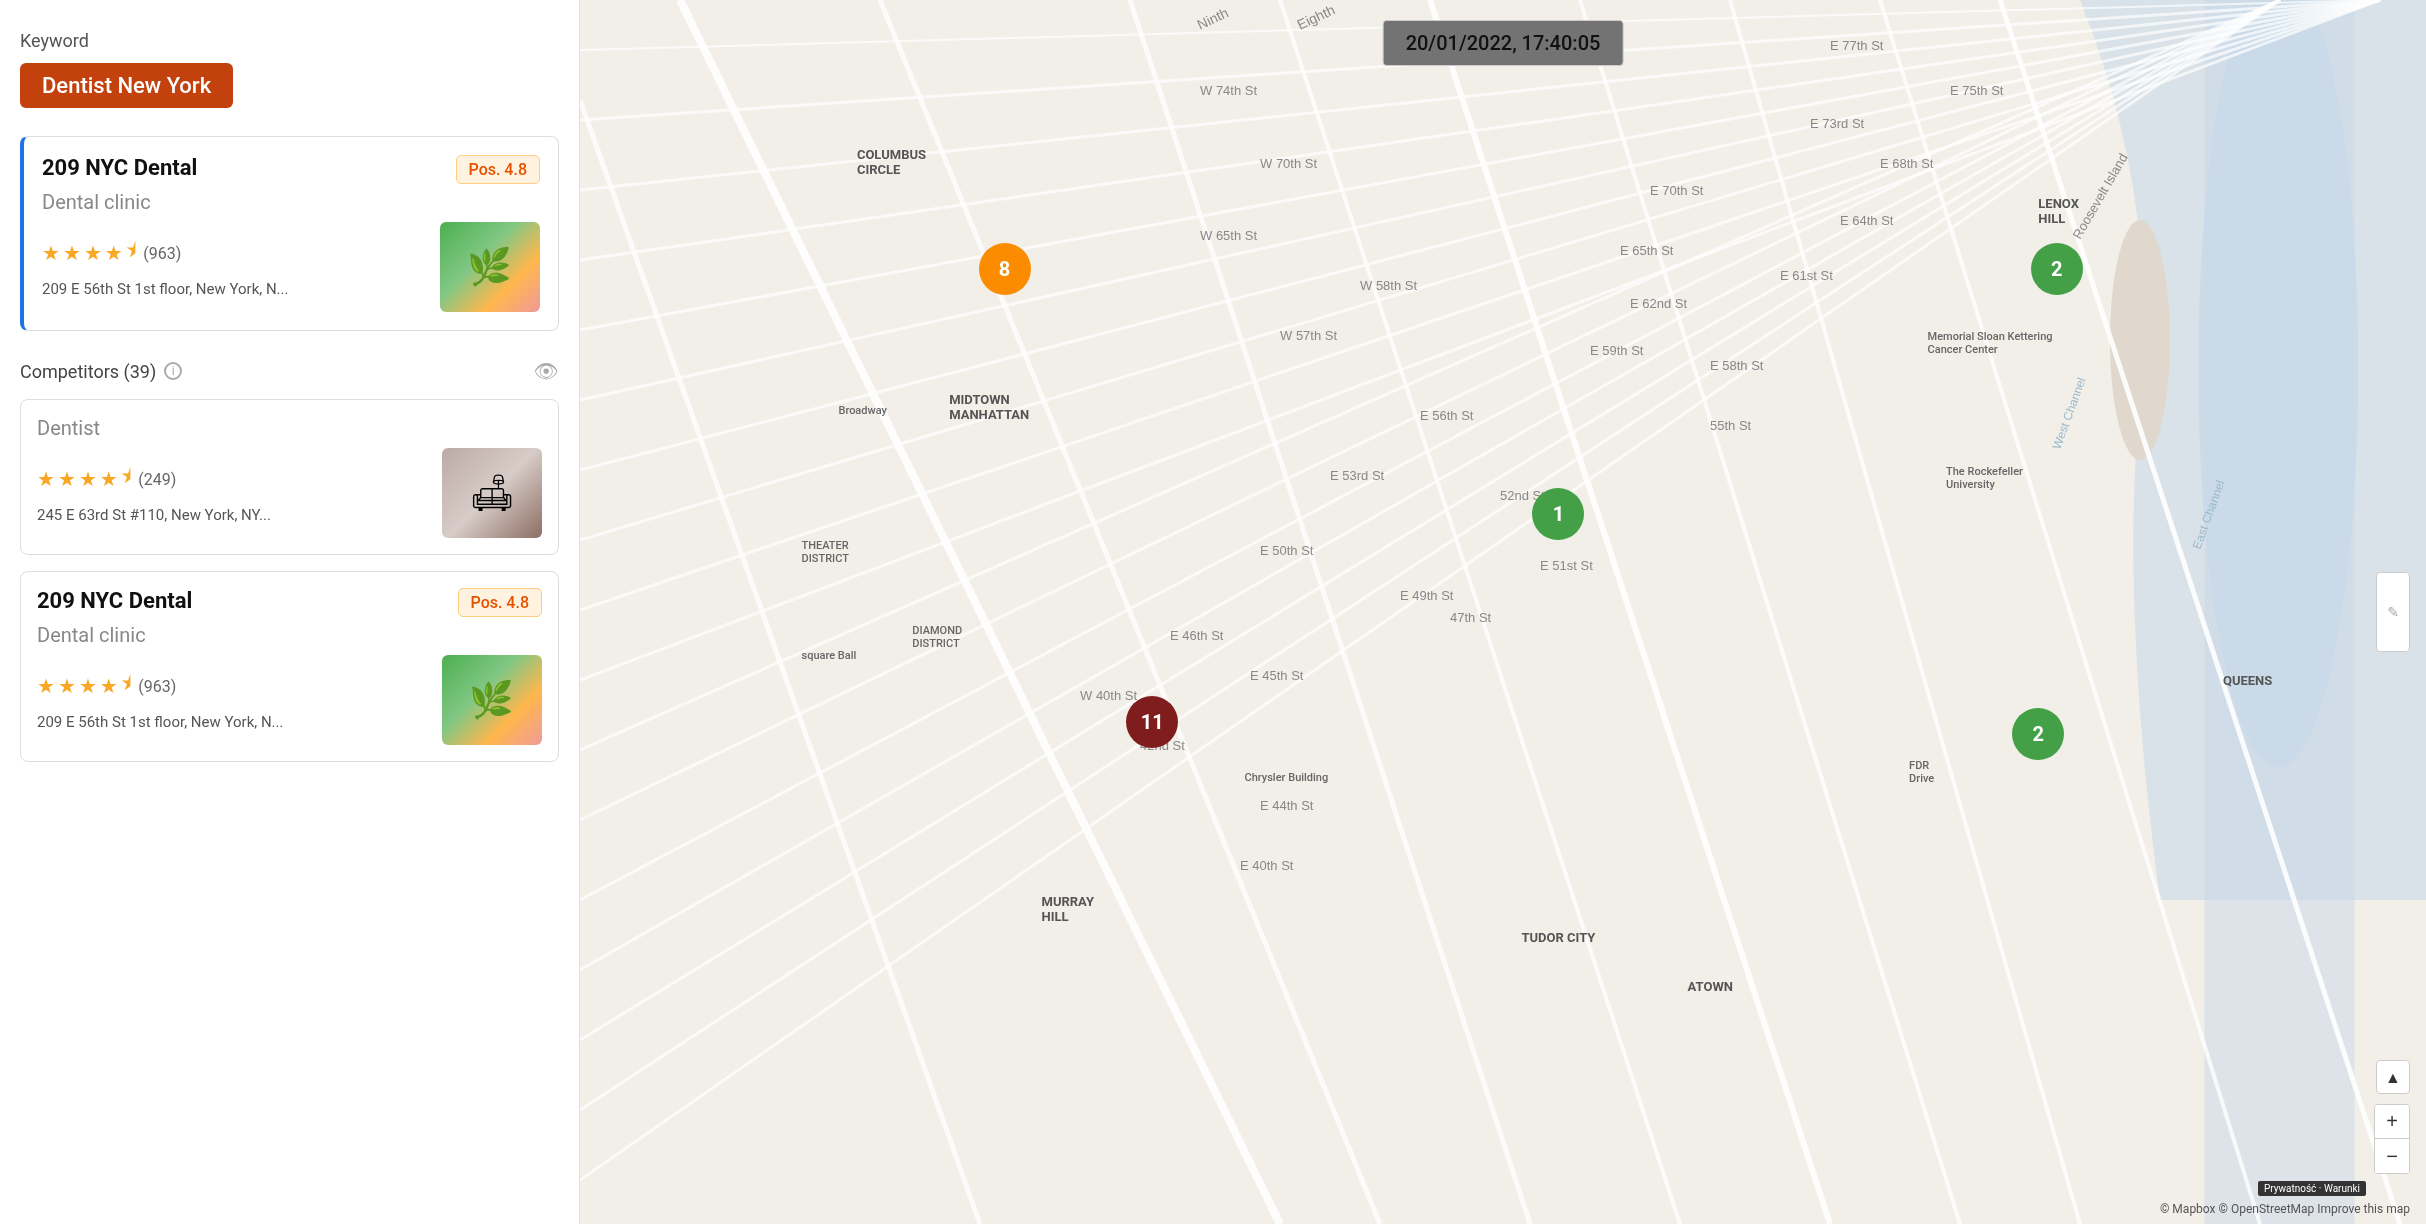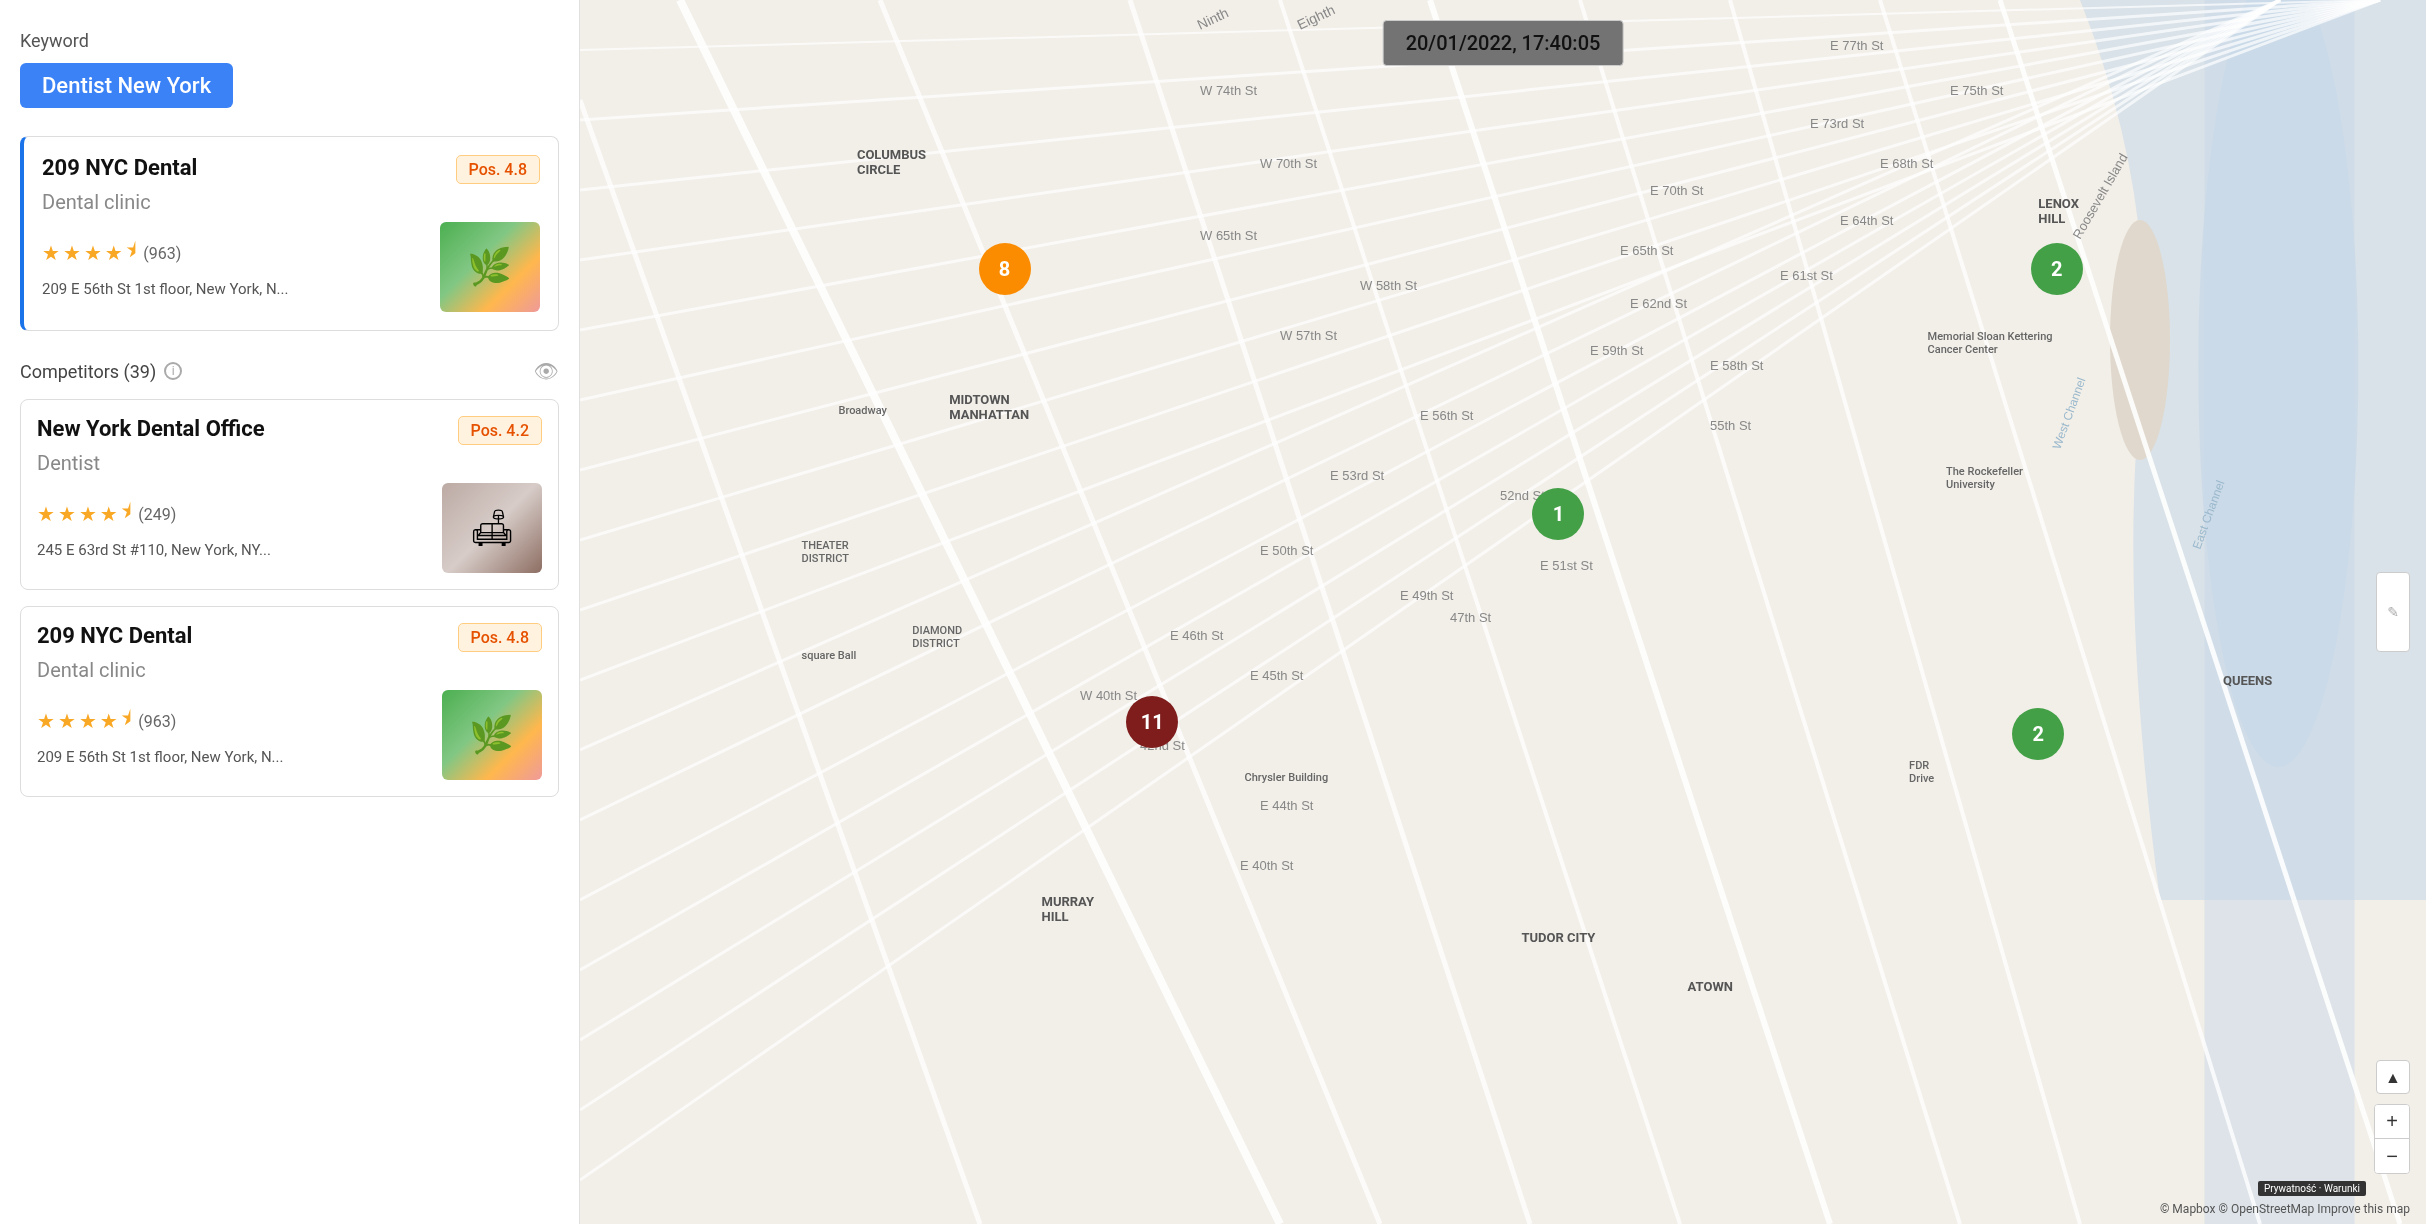--- a/index.html
+++ b/index.html
@@ -24,21 +24,21 @@
     }
 
     .keyword-label {
       font-size: 18px;
       color: #555;
       margin-bottom: 12px;
     }
 
     .keyword-badge {
       display: inline-block;
-      background: #3b82f6;
+      background: #c2410c;
       color: #fff;
       padding: 10px 22px;
       border-radius: 6px;
       font-size: 22px;
       font-weight: 500;
       margin-bottom: 28px;
     }
 
     
     .main-listing {
@@ -377,24 +377,20 @@
 
   
   <div class="competitors-header">
     <span class="competitors-title">Competitors (39)</span>
     <span class="info-icon">i</span>
     <span class="eye-icon">👁</span>
   </div>
 
   
   <div class="competitor-card">
-    <div class="card-header">
-      <div class="business-name">New York Dental Office</div>
-      <div class="pos-badge">Pos. 4.2</div>
-    </div>
     <div class="business-type">Dentist</div>
     <div class="card-body">
       <div class="card-info">
         <div class="stars">
           <span class="star">★</span>
           <span class="star">★</span>
           <span class="star">★</span>
           <span class="star">★</span>
           <span class="star">⯨</span>
           <span class="review-count">(249)</span>

